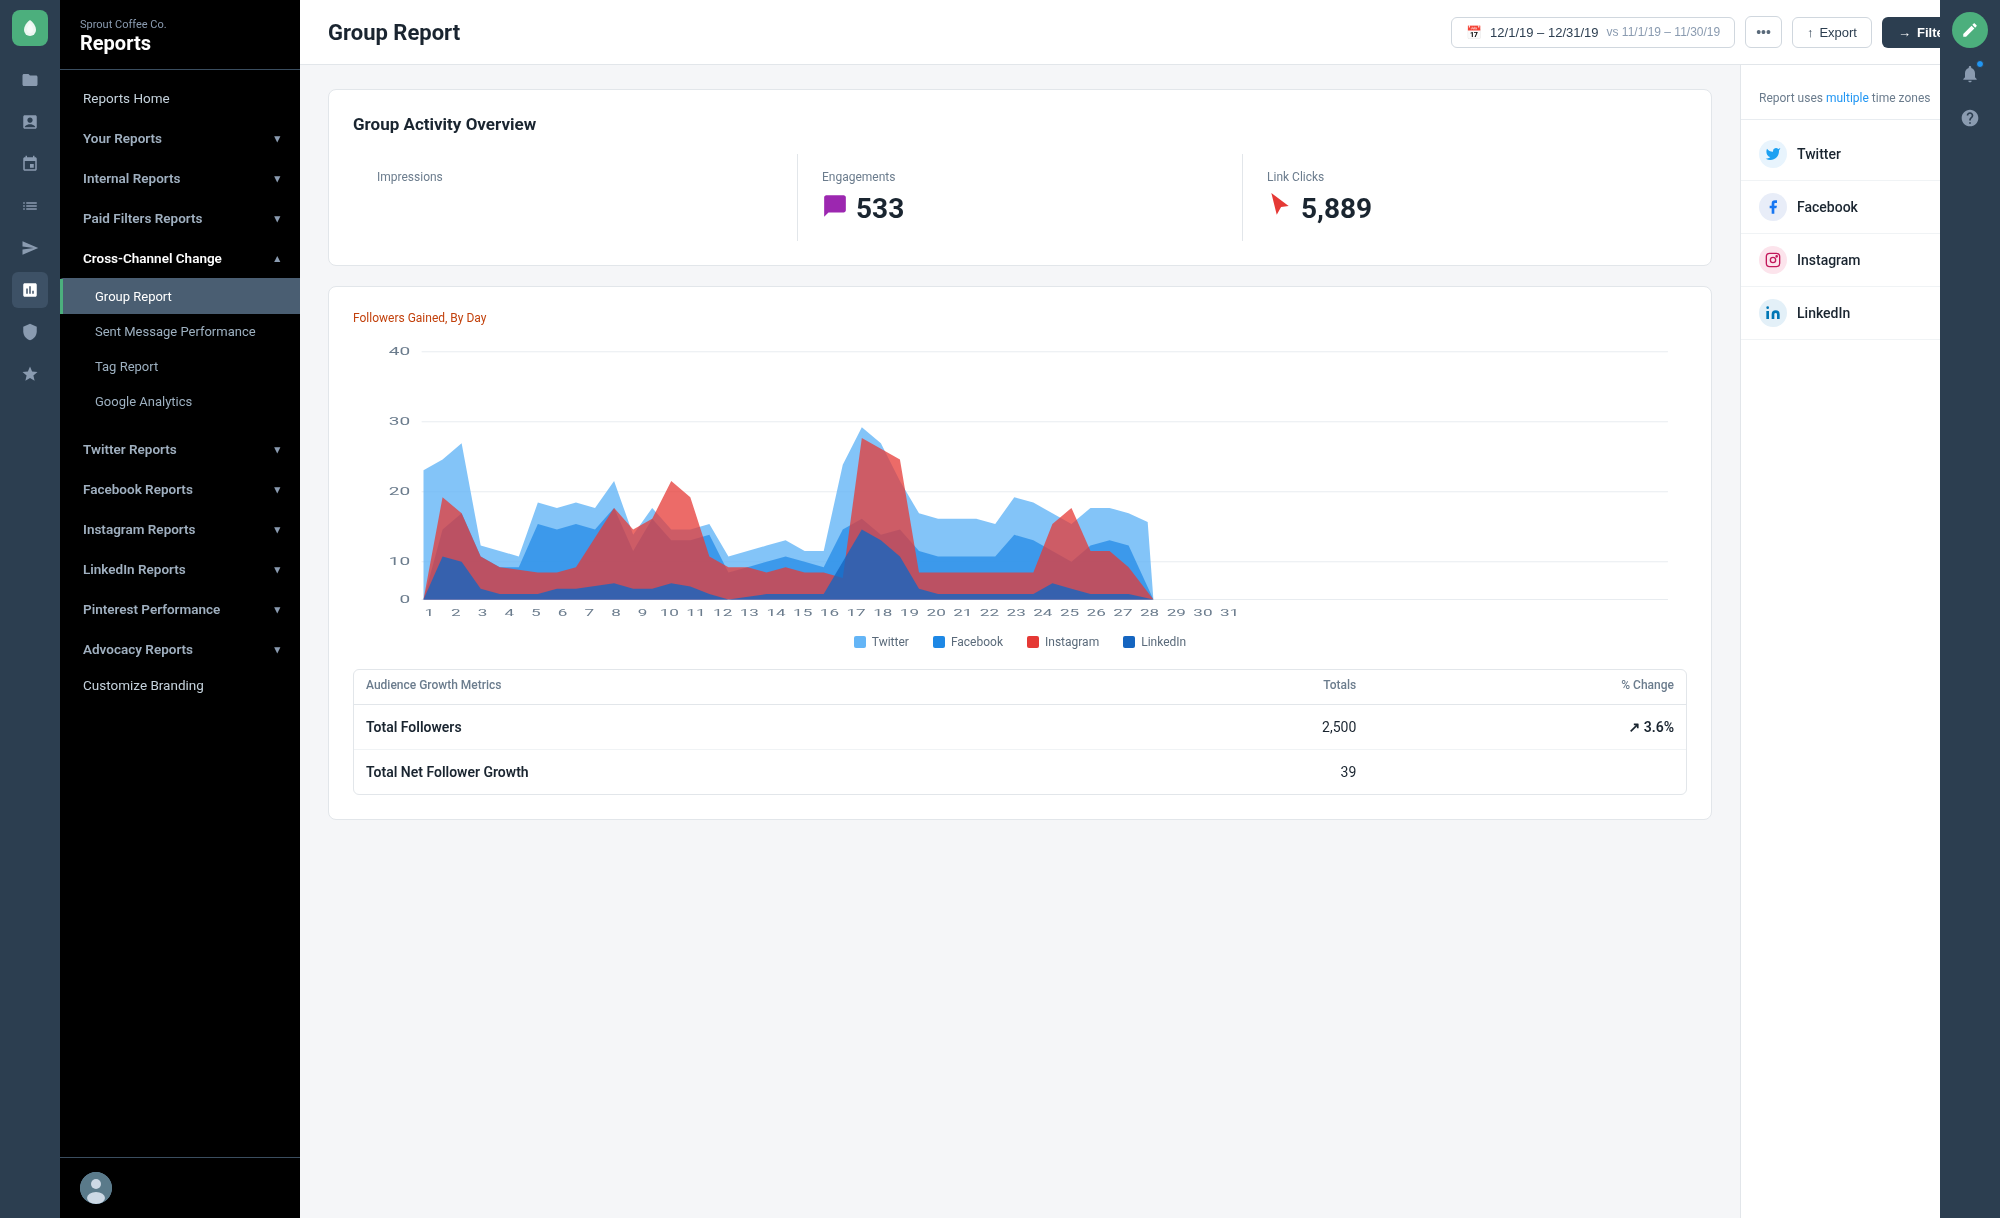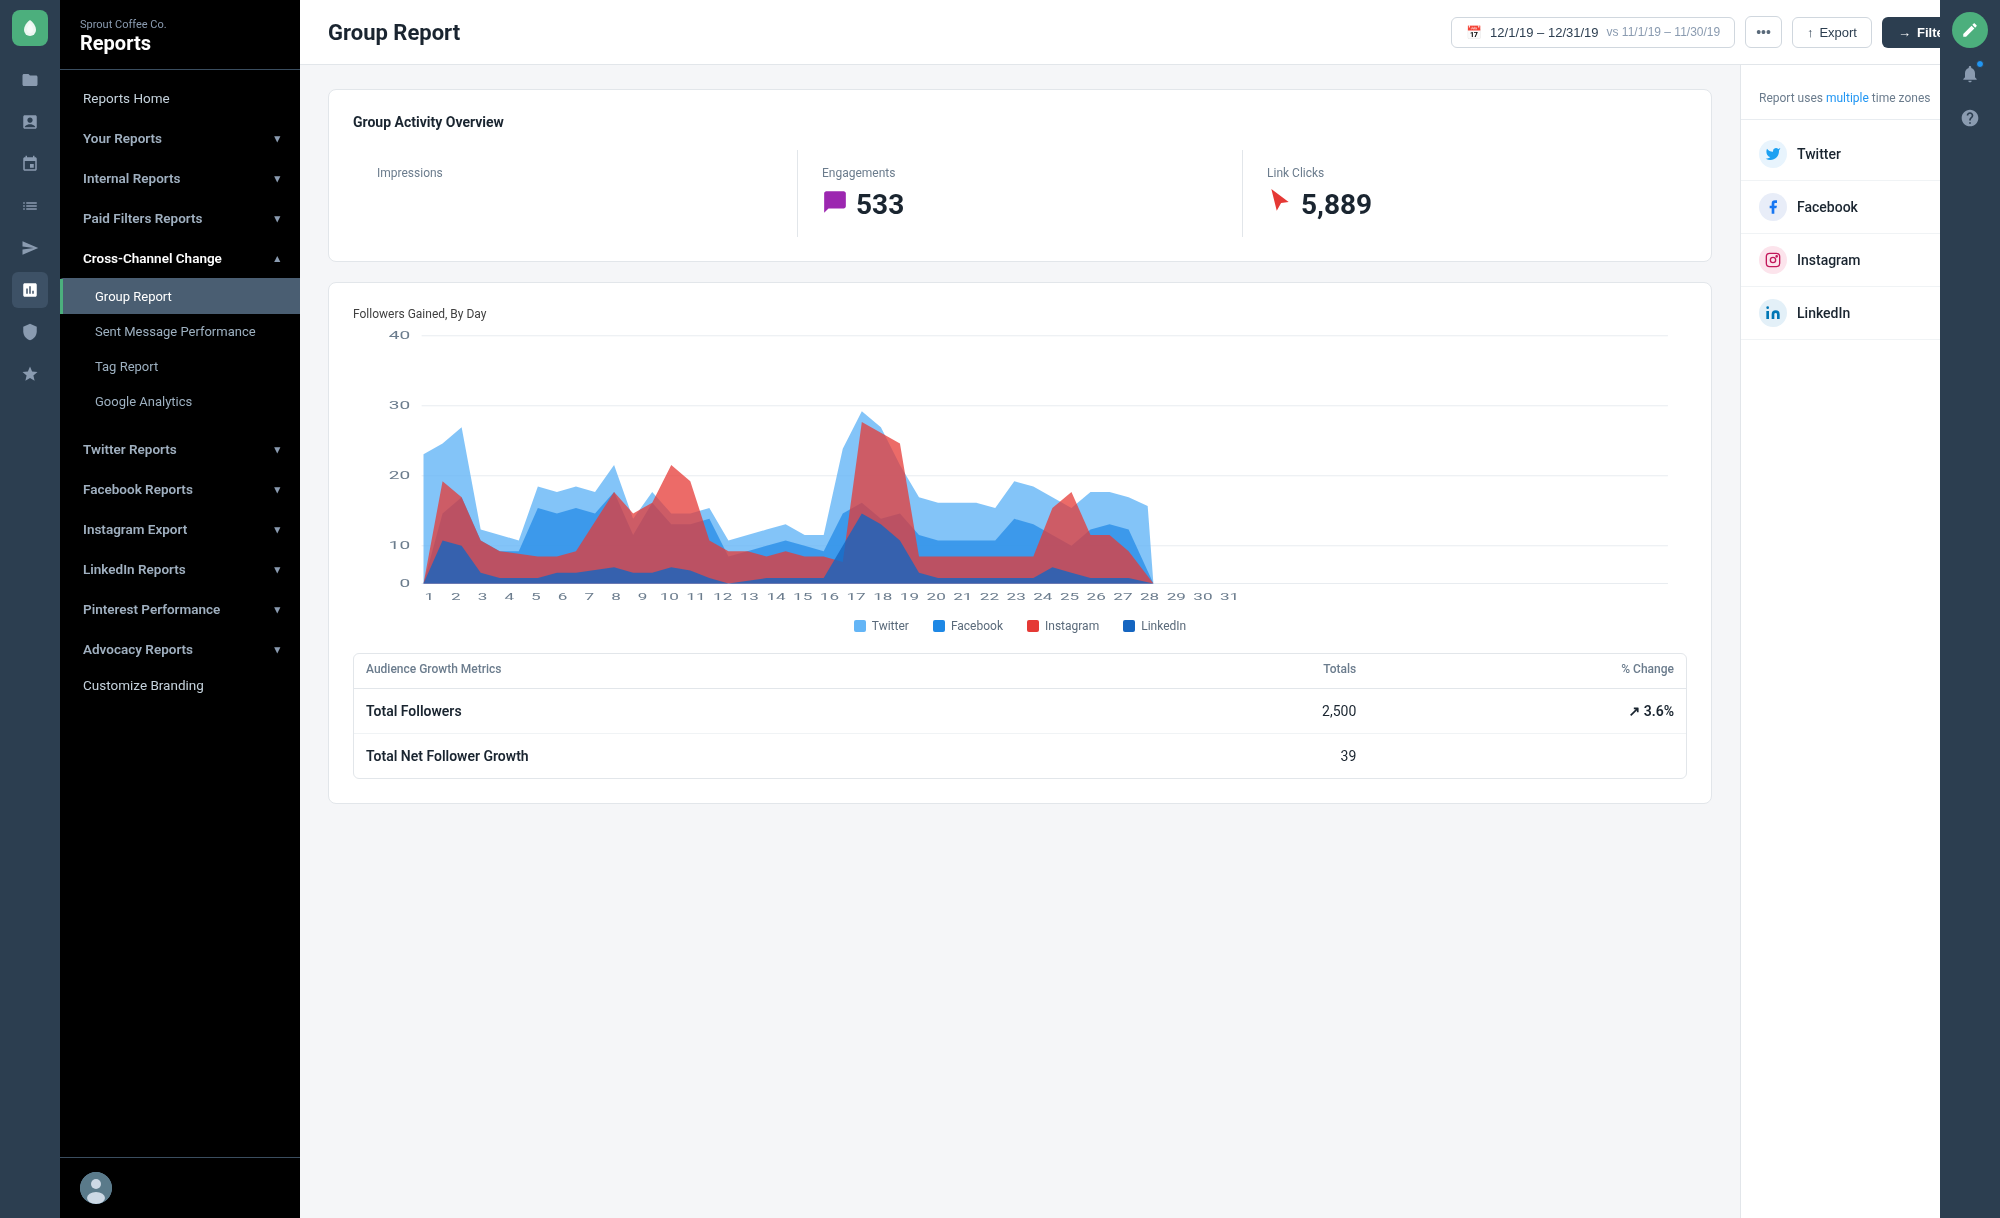--- a/index.html
+++ b/index.html
@@ -146,39 +146,39 @@
       padding: 24px 28px;
     }
 
     .card {
       background: white;
       border-radius: 8px;
       border: 1px solid #e2e6ea;
       padding: 24px;
       margin-bottom: 20px;
     }
-    .card-title { font-size: 14px; font-weight: 700; color: #1a2530; margin-bottom: 20px; }
+    .card-title { font-size: 17px; font-weight: 700; color: #1a2530; margin-bottom: 20px; }
 
     
     .stats-row { display: flex; gap: 0; }
     .stat-cell {
       flex: 1;
       padding: 16px 24px;
       border-right: 1px solid #e2e6ea;
     }
     .stat-cell:last-child { border-right: none; }
     .stat-label { font-size: 12px; color: #6b7c8d; margin-bottom: 8px; }
     .stat-value { font-size: 28px; font-weight: 700; color: #1a2530; display: flex; align-items: center; gap: 8px; }
     .stat-icon { font-size: 22px; }
     .icon-impressions { color: #00bcd4; }
     .icon-engagements { color: #9c27b0; }
     .icon-clicks { color: #e53935; }
 
     
-    .chart-subtitle { font-size: 12px; color: #404040; margin-bottom: 4px; }
+    .chart-subtitle { font-size: 12px; color: #c2410c; margin-bottom: 16px; }
     .chart-area { position: relative; width: 100%; height: 280px; }
     .chart-svg { width: 100%; height: 100%; }
     .chart-legend {
       display: flex; align-items: center; justify-content: center; gap: 24px;
       margin-top: 14px; font-size: 12px; color: #5a6a7a;
     }
     .legend-item { display: flex; align-items: center; gap: 6px; }
     .legend-dot { width: 12px; height: 12px; border-radius: 2px; }
 
     
@@ -325,21 +325,21 @@
     </div>
     <div class="nav-item section-header" style="margin-top:8px;">
       <span>Twitter Reports</span>
       <span class="chevron">▾</span>
     </div>
     <div class="nav-item section-header">
       <span>Facebook Reports</span>
       <span class="chevron">▾</span>
     </div>
     <div class="nav-item section-header">
-      <span>Instagram Export</span>
+      <span>Instagram Reports</span>
       <span class="chevron">▾</span>
     </div>
     <div class="nav-item section-header">
       <span>LinkedIn Reports</span>
       <span class="chevron">▾</span>
     </div>
     <div class="nav-item section-header">
       <span>Pinterest Performance</span>
       <span class="chevron">▾</span>
     </div>

